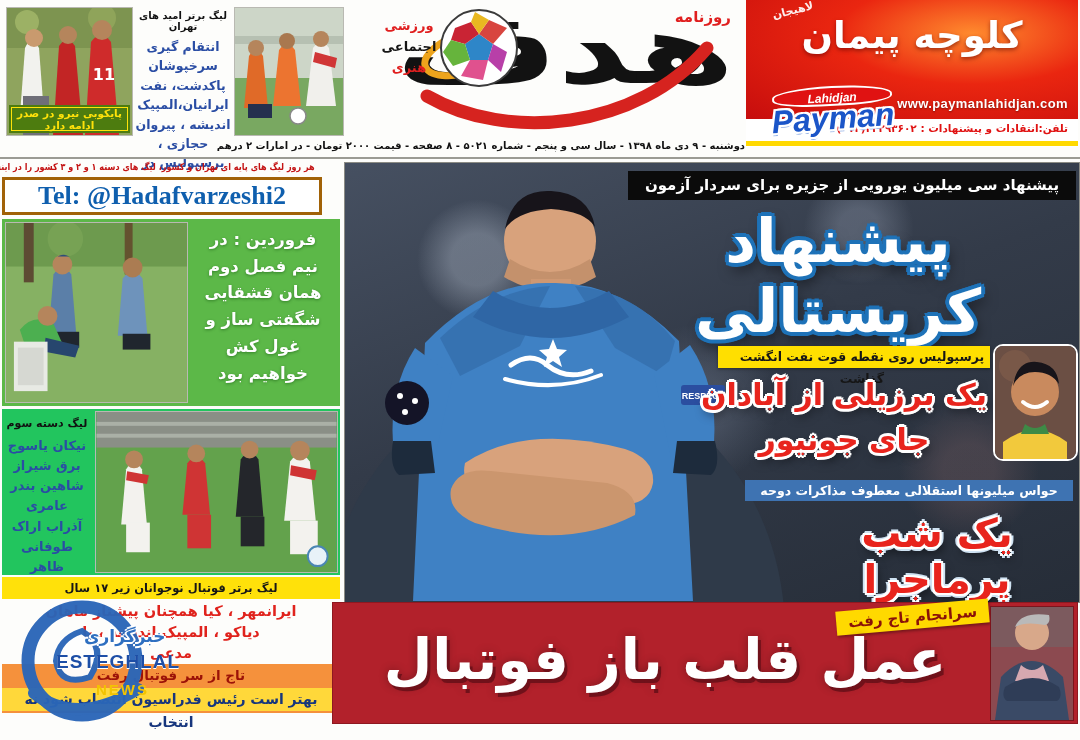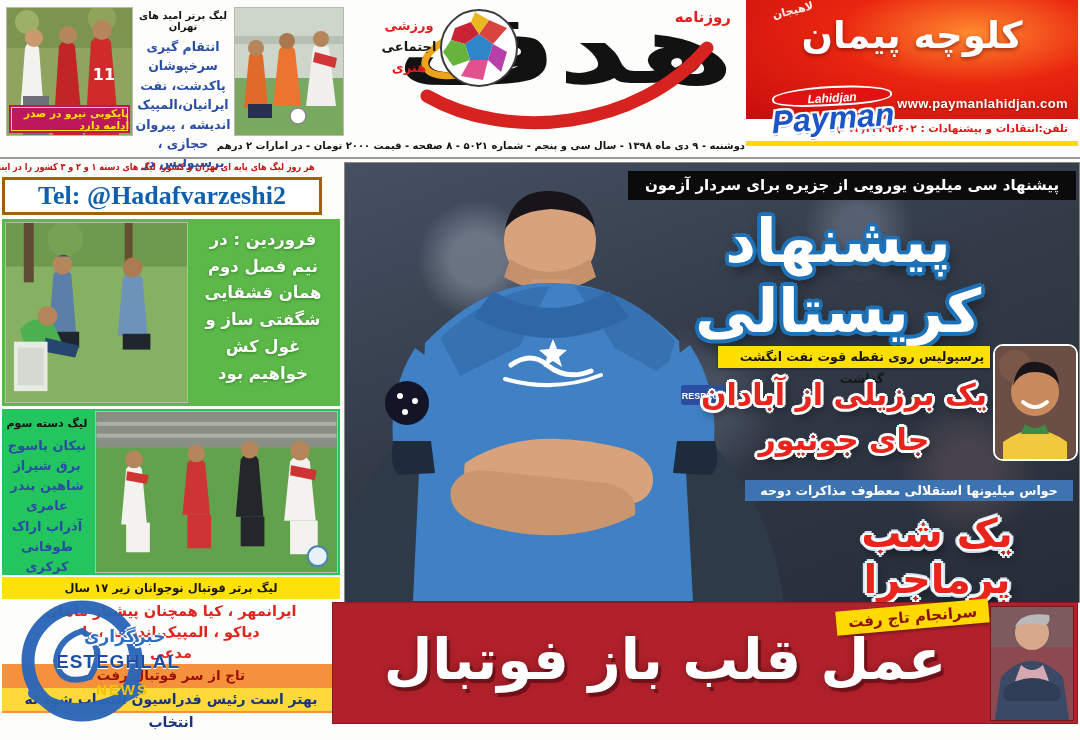--- a/index.html
+++ b/index.html
@@ -5,22 +5,22 @@
   * { margin:0; padding:0; box-sizing:border-box; }
   body { background:#e9e9e9; font-family:"DejaVu Sans", sans-serif; }
   #page { position:relative; width:1080px; height:740px; background:#fdfdfb; overflow:hidden; margin:0 auto; }
   .abs { position:absolute; }
   .rtl { direction:rtl; }
   .ctr { text-align:center; }
   .photo { border:1px solid #b9b9b2; overflow:hidden; }
 
   
   #photo-tl { left:6px; top:7px; width:127px; height:129px; }
-  #photo-tl-caption { left:2px; right:2px; bottom:2px; background:#be185d; color:#ffe20a;
-      font-size:10.5px; font-weight:bold; padding:2px 1px; outline:1px solid #ffe20a; outline-offset:-3px;text-align:right; }
+  #photo-tl-caption { left:2px; right:2px; bottom:2px; background:#4d7c0f; color:#ffe20a;
+      font-size:10.5px; font-weight:bold; padding:2px 1px; outline:1px solid #ffe20a; outline-offset:-3px; }
   #tl-text { left:135px; top:10px; width:96px; height:126px; }
   #tl-kicker { font-size:10px; font-weight:bold; color:#111; margin-bottom:5px; }
   #tl-headline { font-size:12.5px; font-weight:bold; color:#2a4da4; line-height:1.55; }
   #photo-tr { left:234px; top:7px; width:110px; height:129px; }
 
   #logo-block { left:345px; top:0; width:400px; height:158px; }
   #logo-newspaper { right:14px; top:8px; color:#e01f1f; font-size:15px; font-weight:bold; }
   #logo-title { right:10px; top:2px; font-size:96px; font-weight:bold; color:#121212; line-height:1; }
   #logo-title span { display:inline-block; transform:scaleX(1.45); transform-origin:right center; }
   #logo-words { left:36px; top:16px; width:56px; font-size:13px; font-weight:bold; line-height:1.6; }
@@ -239,21 +239,21 @@
 
   <div class="abs" id="div3">
     <div class="abs ctr rtl" id="div3-text">
       <div id="div3-kicker">لیگ دسته سوم</div>
       <div id="div3-headline">
         <span style="display:block">نیکان یاسوج</span>
         <span style="display:block">برق شیراز</span>
         <span style="display:block">شاهین بندر</span>
         <span style="display:block">عامری</span>
         <span style="display:block">آذراب اراک</span>
-        <span style="display:block">طوفانی کرکری</span>
+        <span style="display:block">طوفانی ظاهر</span>
         <span style="display:block">شدند</span>
       </div>
     </div>
     <svg class="abs photo" id="youth-photo" width="243" height="162" viewBox="0 0 243 162">
       <rect width="243" height="162" fill="#63a24c"></rect>
       <rect width="243" height="36" fill="#8a8f86"></rect>
       <rect y="10" width="243" height="4" fill="#aab0a6"></rect>
       <rect y="22" width="243" height="4" fill="#aab0a6"></rect>
       <path d="M30 58 q8 -12 16 0 l5 56 h-26 z" fill="#f3f2ee"></path>
       <path d="M31 60 l22 4 l-2 9 l-21 -4 z" fill="#cf3434"></path>

